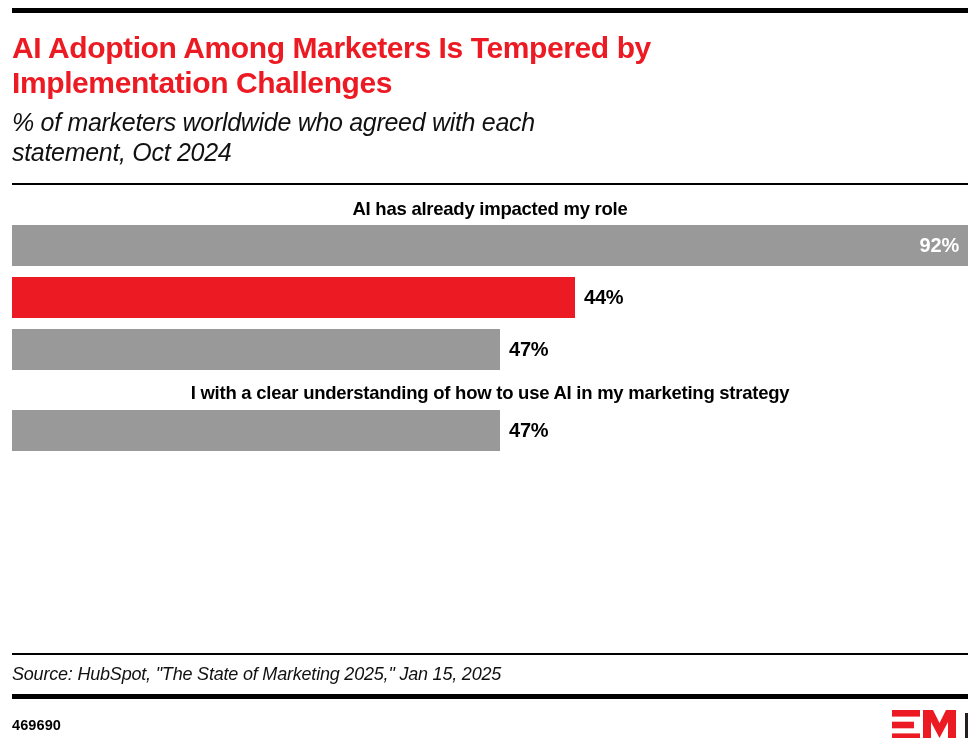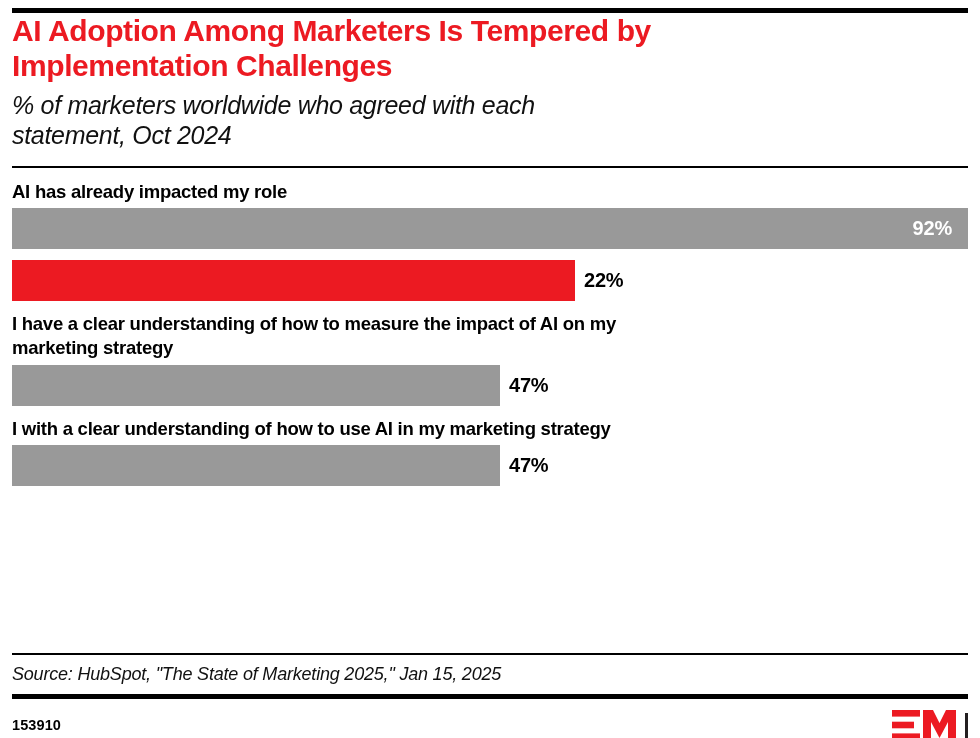--- a/index.html
+++ b/index.html
@@ -32,21 +32,21 @@
     height: 2px;
     background: #000000;
   }
   .rule-thick {
     height: 5px;
     background: #000000;
   }
 
   
   .header {
-    padding-top: 1px;
+    padding-top: 18px;
   }
   .chart-title {
     font-family: "Liberation Sans", sans-serif;
     font-size: 30px;
     font-weight: bold;
     line-height: 1.16;
     letter-spacing: -0.4px;
     color: #EC1A22;
     margin: 0;
     white-space: pre-line;
@@ -62,20 +62,21 @@
     margin: 6px 0 16px 0;
     white-space: pre-line;
   }
   .header-rule-wrap {
     margin-top: 12px;
   }
 
   
   .plot {
     padding-top: 12px;
+    text-align: center;
   }
   .bar-group {
     margin-bottom: 11px;
   }
   .bar-label {
     font-family: "Liberation Sans", sans-serif;
     font-size: 18.5px;
     font-weight: bold;
     line-height: 1.28;
     letter-spacing: -0.25px;
@@ -95,21 +96,21 @@
     justify-content: flex-end;
     flex: 0 0 auto;
   }
   .bar.gray  { background: #999999; }
   .bar.red   { background: #EC1A22; }
   .bar-value-inside {
     font-family: "Liberation Sans", sans-serif;
     font-size: 20px;
     font-weight: bold;
     color: #ffffff;
-    padding-right: 16px;
+    padding-right: 9px;
     letter-spacing: -0.2px;
   }
   .bar-value-outside {
     font-family: "Liberation Sans", sans-serif;
     font-size: 20px;
     font-weight: bold;
     color: #000000;
     padding-left: 9px;
     letter-spacing: -0.2px;
     white-space: nowrap;
@@ -191,27 +192,25 @@
       <div class="bar-row">
         <div class="bar gray" style="width:956px;">
           <span class="bar-value-inside">92%</span>
         </div>
       </div>
     </div>
 
     <div class="bar-group">
       <div class="bar-row">
         <div class="bar red" style="width:563px;"></div>
-        <span class="bar-value-outside">22%</span>
-      </div>
-    </div>
-
-    <div class="bar-group">
-      <p class="bar-label">I have a clear understanding of how to measure the impact of AI on my
-marketing strategy</p>
+        <span class="bar-value-outside">44%</span>
+      </div>
+    </div>
+
+    <div class="bar-group">
       <div class="bar-row">
         <div class="bar gray" style="width:488px;"></div>
         <span class="bar-value-outside">47%</span>
       </div>
     </div>
 
     <div class="bar-group">
       <p class="bar-label">I with a clear understanding of how to use AI in my marketing strategy</p>
       <div class="bar-row">
         <div class="bar gray" style="width:488px;"></div>
@@ -219,21 +218,21 @@
       </div>
     </div>
 
   </div>
 
   <div class="footer">
     <div class="rule-thin"></div>
     <p class="source-text">Source: HubSpot, "The State of Marketing 2025," Jan 15, 2025</p>
     <div class="rule-thick"></div>
     <div class="footer-bottom">
-      <span class="chart-id">153910</span>
+      <span class="chart-id">469690</span>
       <div class="brand">
         <svg class="brand-mark" width="64" height="30" viewBox="0 0 64 30" xmlns="http://www.w3.org/2000/svg">
           <rect x="0" y="0" width="28" height="6.6" fill="#EC1A22"></rect>
           <rect x="0" y="11.7" width="22" height="6.6" fill="#EC1A22"></rect>
           <rect x="0" y="23.4" width="28" height="6.6" fill="#EC1A22"></rect>
           <polygon points="31,30 31,0 41,0 47.5,13 54,0 64,0 64,30 56,30 56,12 47.5,28 39,12 39,30" fill="#EC1A22"></polygon>
         </svg>
         <span class="brand-divider"></span>
       </div>
     </div>

